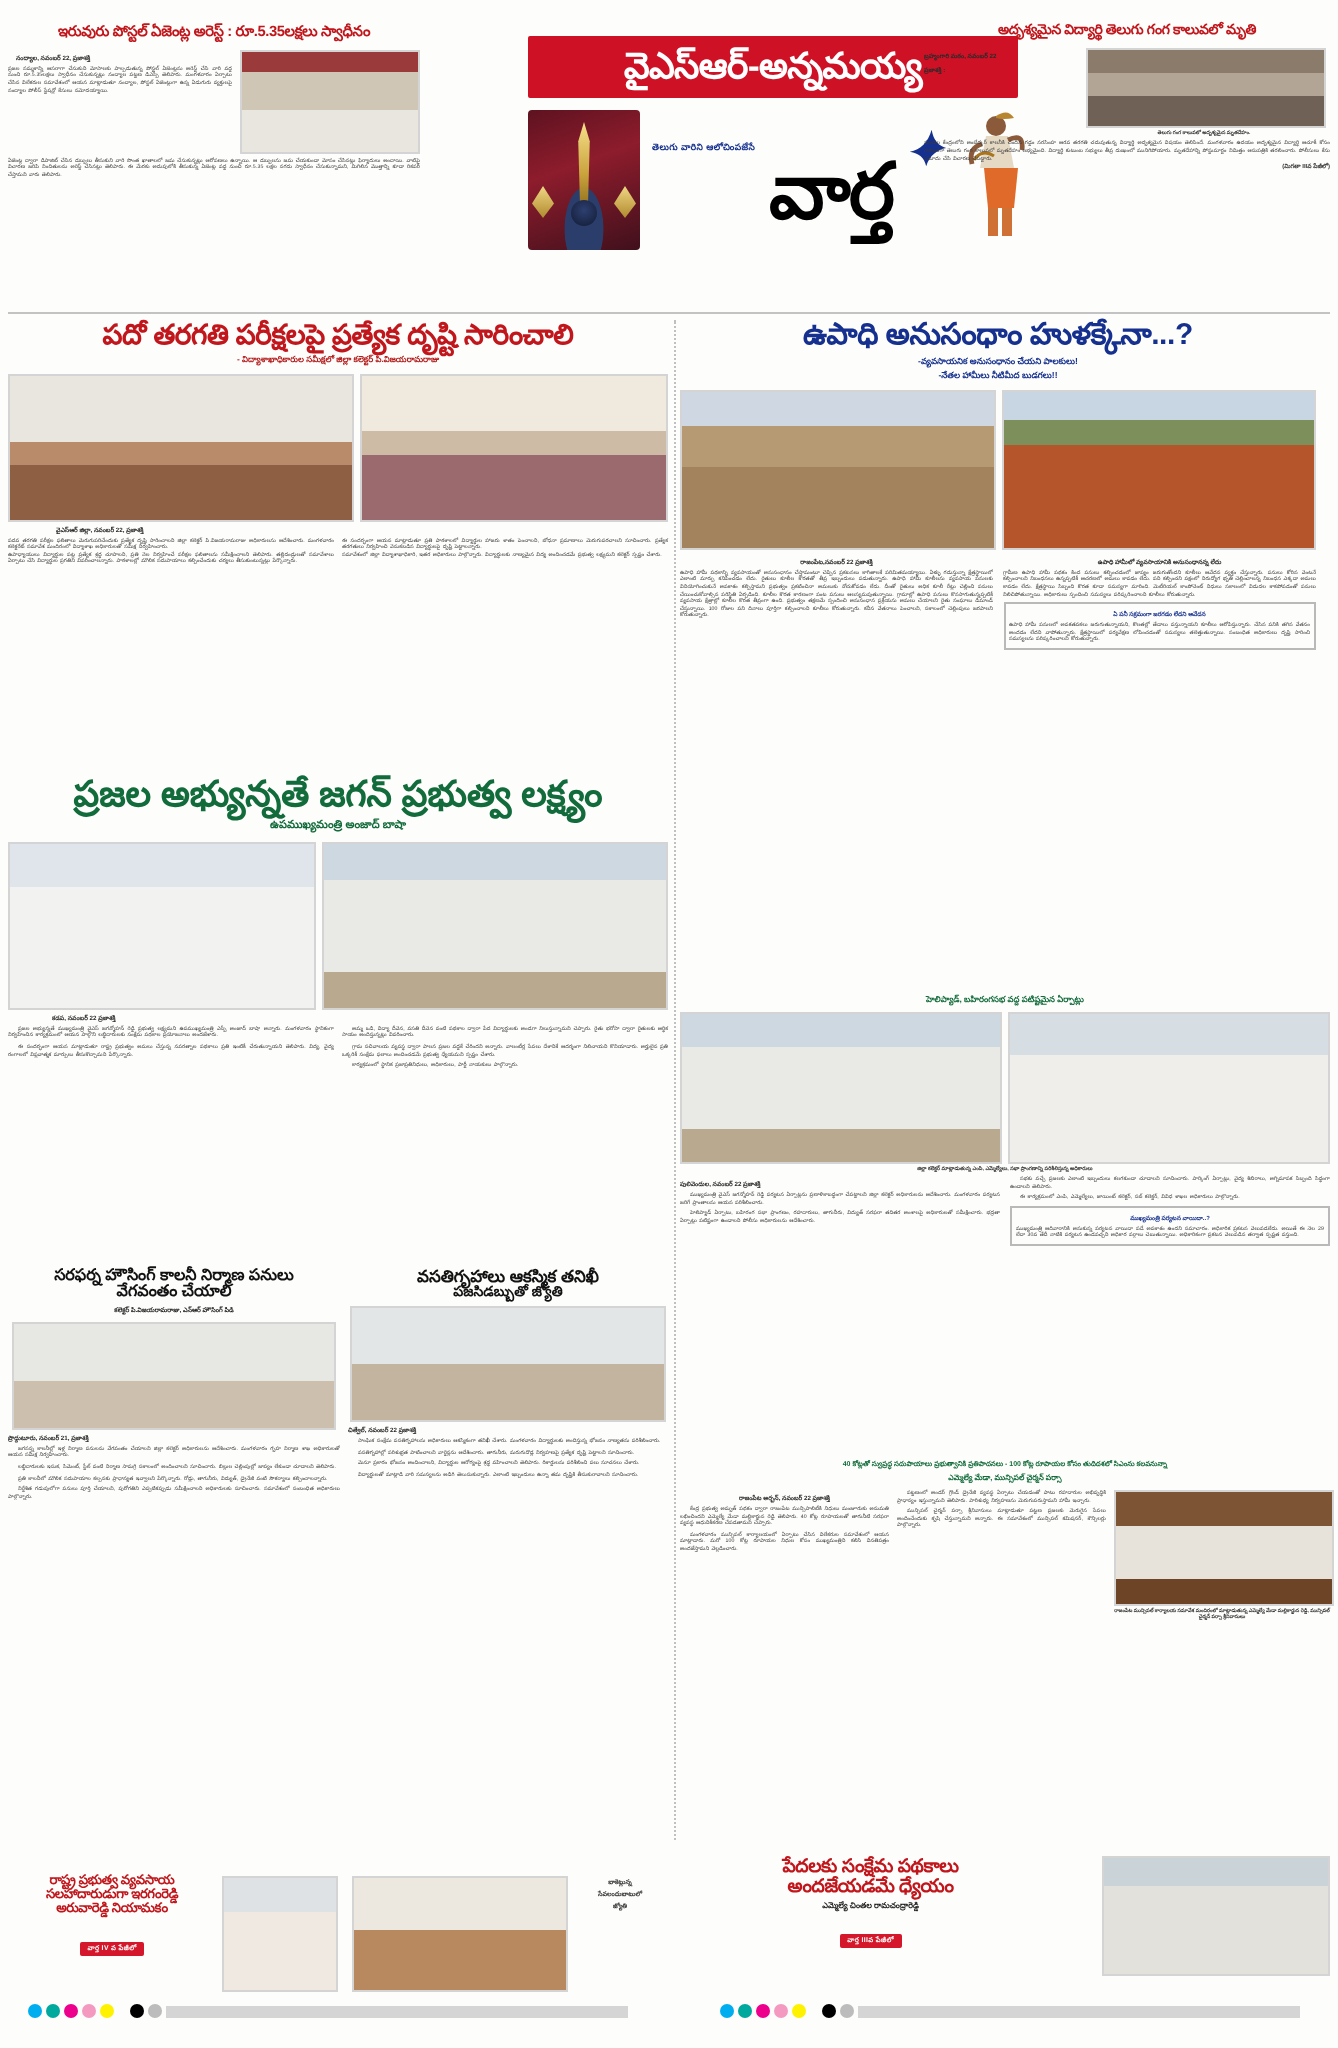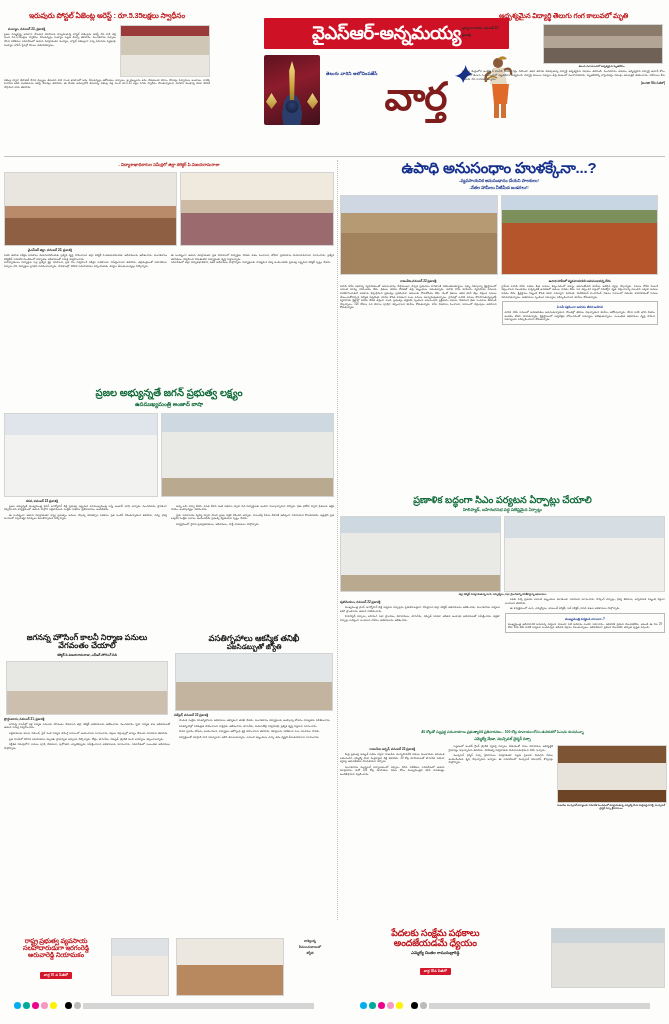--- a/index.html
+++ b/index.html
@@ -61,21 +61,21 @@
   }
   .mh-logo .wing{position:absolute;bottom:16px;width:11px;height:16px;
     background:linear-gradient(180deg,#f0d784,#b08a2e);
     clip-path:polygon(50% 0,100% 55%,50% 100%,0 55%);}
   .mh-logo .wing.l{left:2px;} .mh-logo .wing.r{right:2px;}
   .mh-word{flex:1;position:relative;text-align:center;padding-left:2px;}
   .mh-tag{font-size:4.5px;color:#15308e;font-weight:bold;letter-spacing:.2px;
     position:absolute;top:9px;left:6px;}
   .mh-star{position:absolute;top:2px;right:34px;width:22px;height:20px;color:#15308e;}
   .mh-title{
-    font-size:39px;font-weight:bold;color:#7f1d1d;line-height:42px;
+    font-size:39px;font-weight:bold;color:#000000;line-height:42px;
     letter-spacing:-1px;margin-top:14px;
   }
   .mh-annamayya{
     position:absolute;right:-4px;top:2px;width:34px;height:66px;
   }
   .mh-date{
     text-align:center;font-size:9px;font-weight:bold;color:#1b1b1b;
     border-top:1px solid #bdbdbd;border-bottom:1px solid #bdbdbd;
     margin-top:4px;padding:2px 0;letter-spacing:.5px;
   }
@@ -228,20 +228,21 @@
         <div class="cap" style="font-size:2.5px;">తెలుగు గంగ కాలువలో అదృశ్యమైన మృతదేహం.</div>
       </div>
     </div>
     <div class="body-col">మండల కేంద్రంలోని అంబేద్కర్ కాలనీకి చెందిన గడ్డం నరసింహ ఆరవ తరగతి చదువుతున్న విద్యార్థి అదృశ్యమైన విషయం తెలిసిందే. మంగళవారం ఉదయం అదృశ్యమైన విద్యార్థి ఆచూకీ కోసం గాలించగా తెలుగు గంగ కాలువలో మృతదేహం లభ్యమైంది. విద్యార్థి కుటుంబ సభ్యులు తీవ్ర దుఃఖంలో మునిగిపోయారు. మృతదేహాన్ని పోస్టుమార్టం నిమిత్తం ఆసుపత్రికి తరలించారు. పోలీసులు కేసు నమోదు చేసి విచారణ చేపట్టారు.</div>
     <div class="contd">(మిగతా IIIవ పేజీలో)</div>
   </div>
 
   <div style="position:absolute;left:4px;top:156px;width:661px;border-top:1px solid #c3c3c3;"></div>
 
   <div style="position:absolute;left:4px;top:160px;width:330px;">
+    <div class="hl-red" style="font-size:14px;">పదో తరగతి పరీక్షలపై ప్రత్యేక దృష్టి సారించాలి</div>
     <div class="sub red" style="font-size:4.2px;">- విద్యాశాఖాధికారుల సమీక్షలో జిల్లా కలెక్టర్ పి.విజయరామరాజు</div>
     <div class="row" style="gap:3px;margin-top:4px;">
       <div class="photo ph-meeting" style="width:172px;height:72px;"></div>
       <div class="photo ph-hall" style="width:152px;height:72px;"></div>
     </div>
     <div class="dateline" style="text-align:left;margin-left:24px;">వైఎస్ఆర్ జిల్లా, నవంబర్ 22, ప్రజాశక్తి</div>
     <div class="row" style="gap:4px;">
       <div class="col body-col">పదవ తరగతి పరీక్షల ఫలితాలు మెరుగుపరిచేందుకు ప్రత్యేక దృష్టి సారించాలని జిల్లా కలెక్టర్ పి.విజయరామరాజు అధికారులను ఆదేశించారు. మంగళవారం కలెక్టరేట్ సమావేశ మందిరంలో విద్యాశాఖ అధికారులతో సమీక్ష నిర్వహించారు.</div>
       <div class="col body-col">ఈ సందర్భంగా ఆయన మాట్లాడుతూ ప్రతి పాఠశాలలో విద్యార్థుల హాజరు శాతం పెంచాలని, బోధనా ప్రమాణాలు మెరుగుపరచాలని సూచించారు. ప్రత్యేక తరగతులు నిర్వహించి వెనుకబడిన విద్యార్థులపై దృష్టి పెట్టాలన్నారు.</div>
     </div>
@@ -269,42 +270,41 @@
         <div class="body-col">గ్రామీణ ఉపాధి హామీ పథకం కింద పనులు కల్పించడంలో జాప్యం జరుగుతోందని కూలీలు ఆవేదన వ్యక్తం చేస్తున్నారు. పనులు కోరిన వెంటనే కల్పించాలని నిబంధనలు ఉన్నప్పటికీ ఆచరణలో అమలు కావడం లేదు. పని కల్పించని పక్షంలో నిరుద్యోగ భృతి చెల్లించాలన్న నిబంధన ఎక్కడా అమలు కావడం లేదు. క్షేత్రస్థాయి సిబ్బంది కొరత కూడా సమస్యగా మారింది. మెటీరియల్ కాంపోనెంట్ నిధులు సకాలంలో విడుదల కాకపోవడంతో పనులు నిలిచిపోతున్నాయి. అధికారులు స్పందించి సమస్యలు పరిష్కరించాలని కూలీలు కోరుతున్నారు.</div>
         <div class="box" style="padding:2px;margin-top:2px;">
           <div class="cap" style="font-size:3px;color:#15308e;">ఏ పనీ సక్రమంగా జరగడం లేదని ఆవేదన</div>
           <div class="body-col">ఉపాధి హామీ పనులలో అవకతవకలు జరుగుతున్నాయని, కొలతల్లో తేడాలు వస్తున్నాయని కూలీలు ఆరోపిస్తున్నారు. చేసిన పనికి తగిన వేతనం అందడం లేదని వాపోతున్నారు. క్షేత్రస్థాయిలో పర్యవేక్షణ లోపించడంతో సమస్యలు తలెత్తుతున్నాయి. సంబంధిత అధికారులు దృష్టి సారించి సమస్యలను పరిష్కరించాలని కోరుతున్నారు.</div>
         </div>
       </div>
     </div>
   </div>
 
   <div style="position:absolute;left:4px;top:388px;width:330px;">
-    <div class="hl-green" style="font-size:10px;">ప్రజల అభ్యున్నతే జగన్ ప్రభుత్వ లక్ష్యం</div>
+    <div class="hl-green" style="font-size:18px;">ప్రజల అభ్యున్నతే జగన్ ప్రభుత్వ లక్ష్యం</div>
     <div class="sub green" style="font-size:5.6px;">ఉపముఖ్యమంత్రి అంజాద్ బాషా</div>
     <div class="row" style="gap:3px;margin-top:4px;">
       <div class="photo ph-crowd-white" style="width:152px;height:82px;"></div>
       <div class="photo ph-crowd-street" style="width:172px;height:82px;"></div>
     </div>
     <div class="dateline" style="text-align:left;margin-left:22px;">కడప, నవంబర్ 22 ప్రజాశక్తి</div>
     <div class="row" style="gap:4px;">
       <div class="col body-col">
         <p>ప్రజల అభ్యున్నతే ముఖ్యమంత్రి వైఎస్ జగన్మోహన్ రెడ్డి ప్రభుత్వ లక్ష్యమని ఉపముఖ్యమంత్రి ఎస్బీ అంజాద్ బాషా అన్నారు. మంగళవారం స్థానికంగా నిర్వహించిన కార్యక్రమంలో ఆయన పాల్గొని లబ్ధిదారులకు సంక్షేమ పథకాల ప్రయోజనాలు అందజేశారు.</p>
         <p>ఈ సందర్భంగా ఆయన మాట్లాడుతూ రాష్ట్ర ప్రభుత్వం అమలు చేస్తున్న నవరత్నాల పథకాలు ప్రతి ఇంటికీ చేరుతున్నాయని తెలిపారు. విద్య, వైద్య రంగాలలో విప్లవాత్మక మార్పులు తీసుకొచ్చామని పేర్కొన్నారు.</p>
       </div>
       <div class="col body-col">
         <p>అమ్మ ఒడి, విద్యా దీవెన, వసతి దీవెన వంటి పథకాల ద్వారా పేద విద్యార్థులకు అండగా నిలుస్తున్నామని చెప్పారు. రైతు భరోసా ద్వారా రైతులకు ఆర్థిక సాయం అందిస్తున్నట్లు వివరించారు.</p>
         <p>గ్రామ సచివాలయ వ్యవస్థ ద్వారా పాలన ప్రజల వద్దకే చేరిందని అన్నారు. వాలంటీర్ల సేవలు దేశానికే ఆదర్శంగా నిలిచాయని కొనియాడారు. అర్హులైన ప్రతి ఒక్కరికీ సంక్షేమ ఫలాలు అందించడమే ప్రభుత్వ ధ్యేయమని స్పష్టం చేశారు.</p>
         <p>కార్యక్రమంలో స్థానిక ప్రజాప్రతినిధులు, అధికారులు, పార్టీ నాయకులు పాల్గొన్నారు.</p>
       </div>
     </div>
   </div>
 
   <div style="position:absolute;left:340px;top:495px;width:325px;">
-    <div class="hl-green" style="font-size:9.5px;">ప్రణాళిక బద్ధంగా సిఎం పర్యటన ఏర్పాట్లు చేయాలి</div>
     <div class="sub green" style="font-size:4.2px;">హెలిప్యాడ్, బహిరంగసభ వద్ద పటిష్టమైన ఏర్పాట్లు</div>
     <div class="row" style="gap:3px;margin-top:3px;">
       <div class="photo ph-crowd-street" style="width:160px;height:74px;"></div>
       <div class="photo ph-grp" style="width:160px;height:74px;"></div>
     </div>
     <div class="cap" style="font-size:2.6px;">జిల్లా కలెక్టర్ మాట్లాడుతున్న ఎంపి, ఎమ్మెల్యేలు, సభా ప్రాంగణాన్ని పరిశీలిస్తున్న అధికారులు</div>
     <div class="row" style="gap:5px;">
       <div class="col">
         <div class="dateline" style="text-align:left;">పులివెందుల, నవంబర్ 22 ప్రజాశక్తి</div>
         <div class="body-col">
@@ -319,21 +319,21 @@
         </div>
         <div class="box" style="padding:2px;margin-top:2px;">
           <div class="cap" style="font-size:3px;color:#15308e;">ముఖ్యమంత్రి పర్యటన వాయిదా..?</div>
           <div class="body-col">ముఖ్యమంత్రి ఆదివారానికి అనుకున్న పర్యటన వాయిదా పడే అవకాశం ఉందని సమాచారం. అధికారిక ప్రకటన వెలువడలేదు. అయితే ఈ నెల 29 లేదా 30వ తేదీ నాటికి పర్యటన ఉండవచ్చని అధికార వర్గాలు చెబుతున్నాయి. అధికారికంగా ప్రకటన వెలువడిన తర్వాత స్పష్టత వస్తుంది.</div>
         </div>
       </div>
     </div>
   </div>
 
   <div style="position:absolute;left:4px;top:634px;width:166px;">
-    <div class="hl-black" style="font-size:8px;">జగనన్న హౌసింగ్ కాలనీ నిర్మాణ పనులు</div>
+    <div class="hl-black" style="font-size:8px;">సరఫర్న హౌసింగ్ కాలనీ నిర్మాణ పనులు</div>
     <div class="hl-black" style="font-size:8px;">వేగవంతం చేయాలి</div>
     <div class="sub black" style="font-size:3.2px;">కలెక్టర్ పి.విజయరామరాజు, ఎన్ఆర్ హౌసింగ్ పిడి</div>
     <div class="photo ph-room" style="width:160px;height:52px;margin:3px auto 0;"></div>
     <div class="dateline" style="text-align:left;">ప్రొద్దుటూరు, నవంబర్ 21, ప్రజాశక్తి</div>
     <div class="body-col">
       <p>జగనన్న కాలనీల్లో ఇళ్ల నిర్మాణ పనులను వేగవంతం చేయాలని జిల్లా కలెక్టర్ అధికారులను ఆదేశించారు. మంగళవారం గృహ నిర్మాణ శాఖ అధికారులతో ఆయన సమీక్ష నిర్వహించారు.</p>
       <p>లబ్ధిదారులకు ఇసుక, సిమెంట్, స్టీల్ వంటి నిర్మాణ సామగ్రి సకాలంలో అందించాలని సూచించారు. బిల్లుల చెల్లింపుల్లో జాప్యం లేకుండా చూడాలని తెలిపారు.</p>
       <p>ప్రతి కాలనీలో మౌలిక సదుపాయాల కల్పనకు ప్రాధాన్యత ఇవ్వాలని పేర్కొన్నారు. రోడ్లు, తాగునీరు, విద్యుత్, డ్రైనేజీ వంటి సౌకర్యాలు కల్పించాలన్నారు.</p>
       <p>నిర్దేశిత గడువులోగా పనులు పూర్తి చేయాలని, పురోగతిని ఎప్పటికప్పుడు సమీక్షించాలని అధికారులకు సూచించారు. సమావేశంలో సంబంధిత అధికారులు పాల్గొన్నారు.</p>
     </div>

